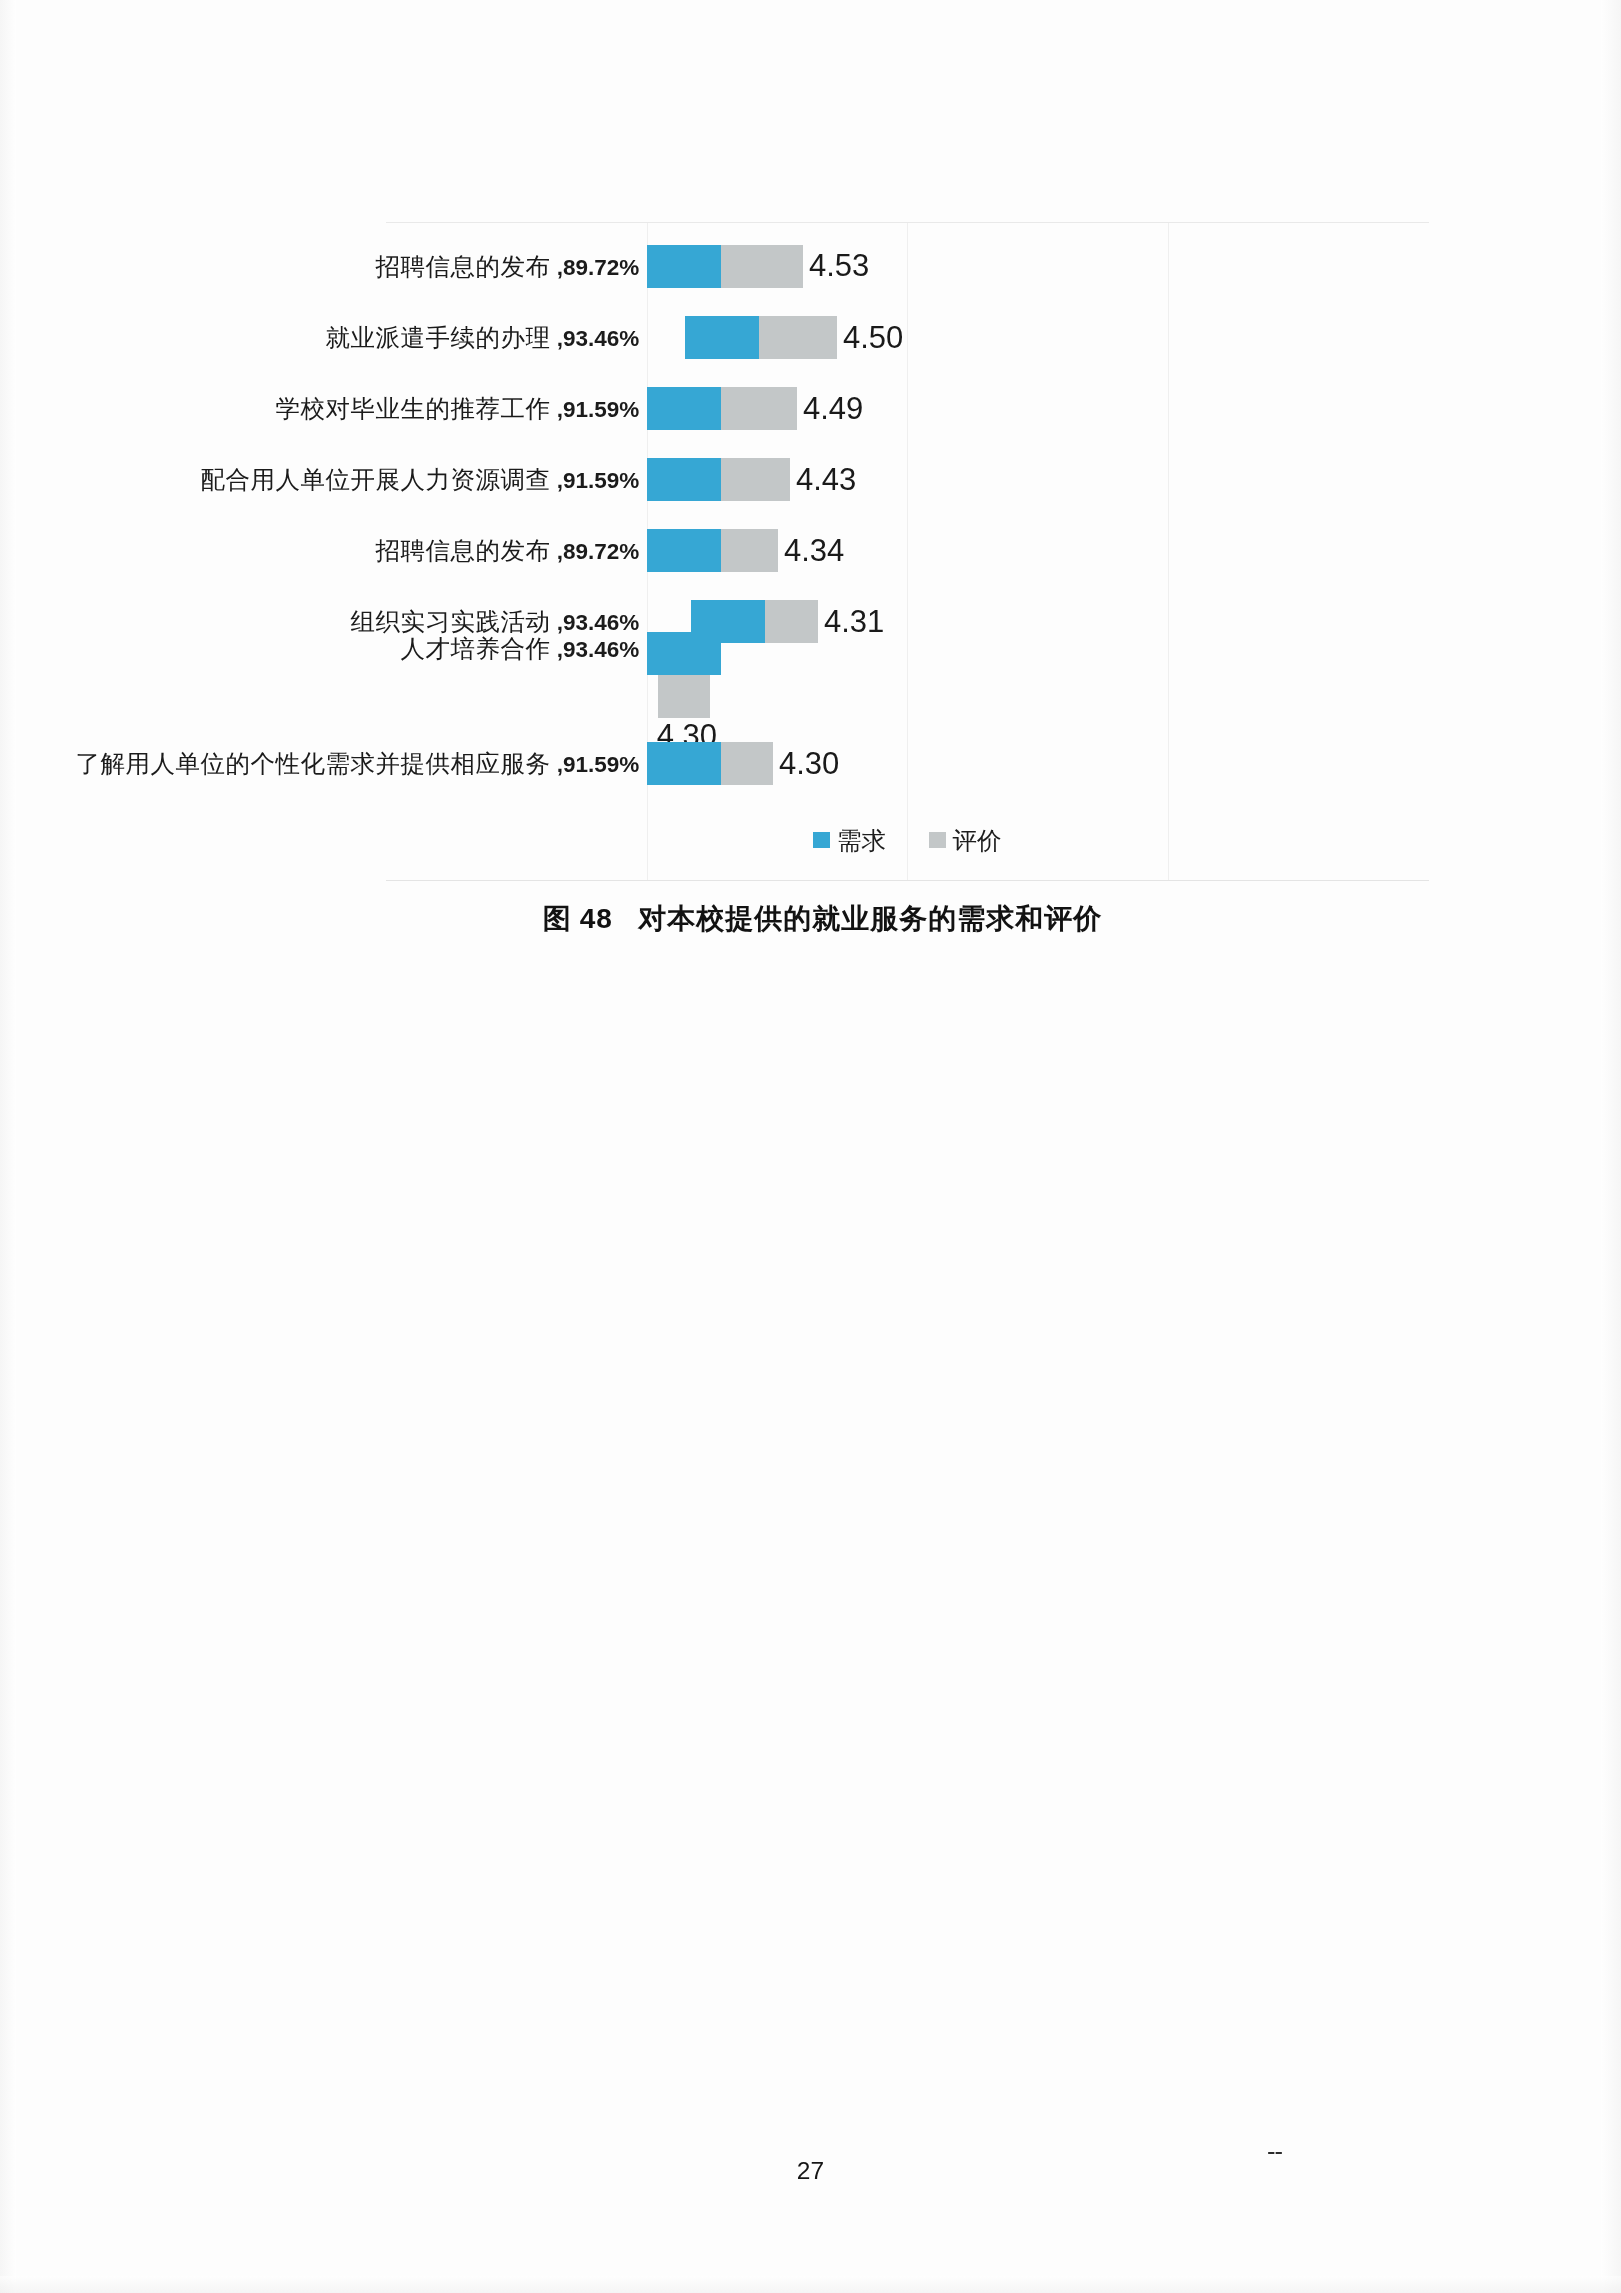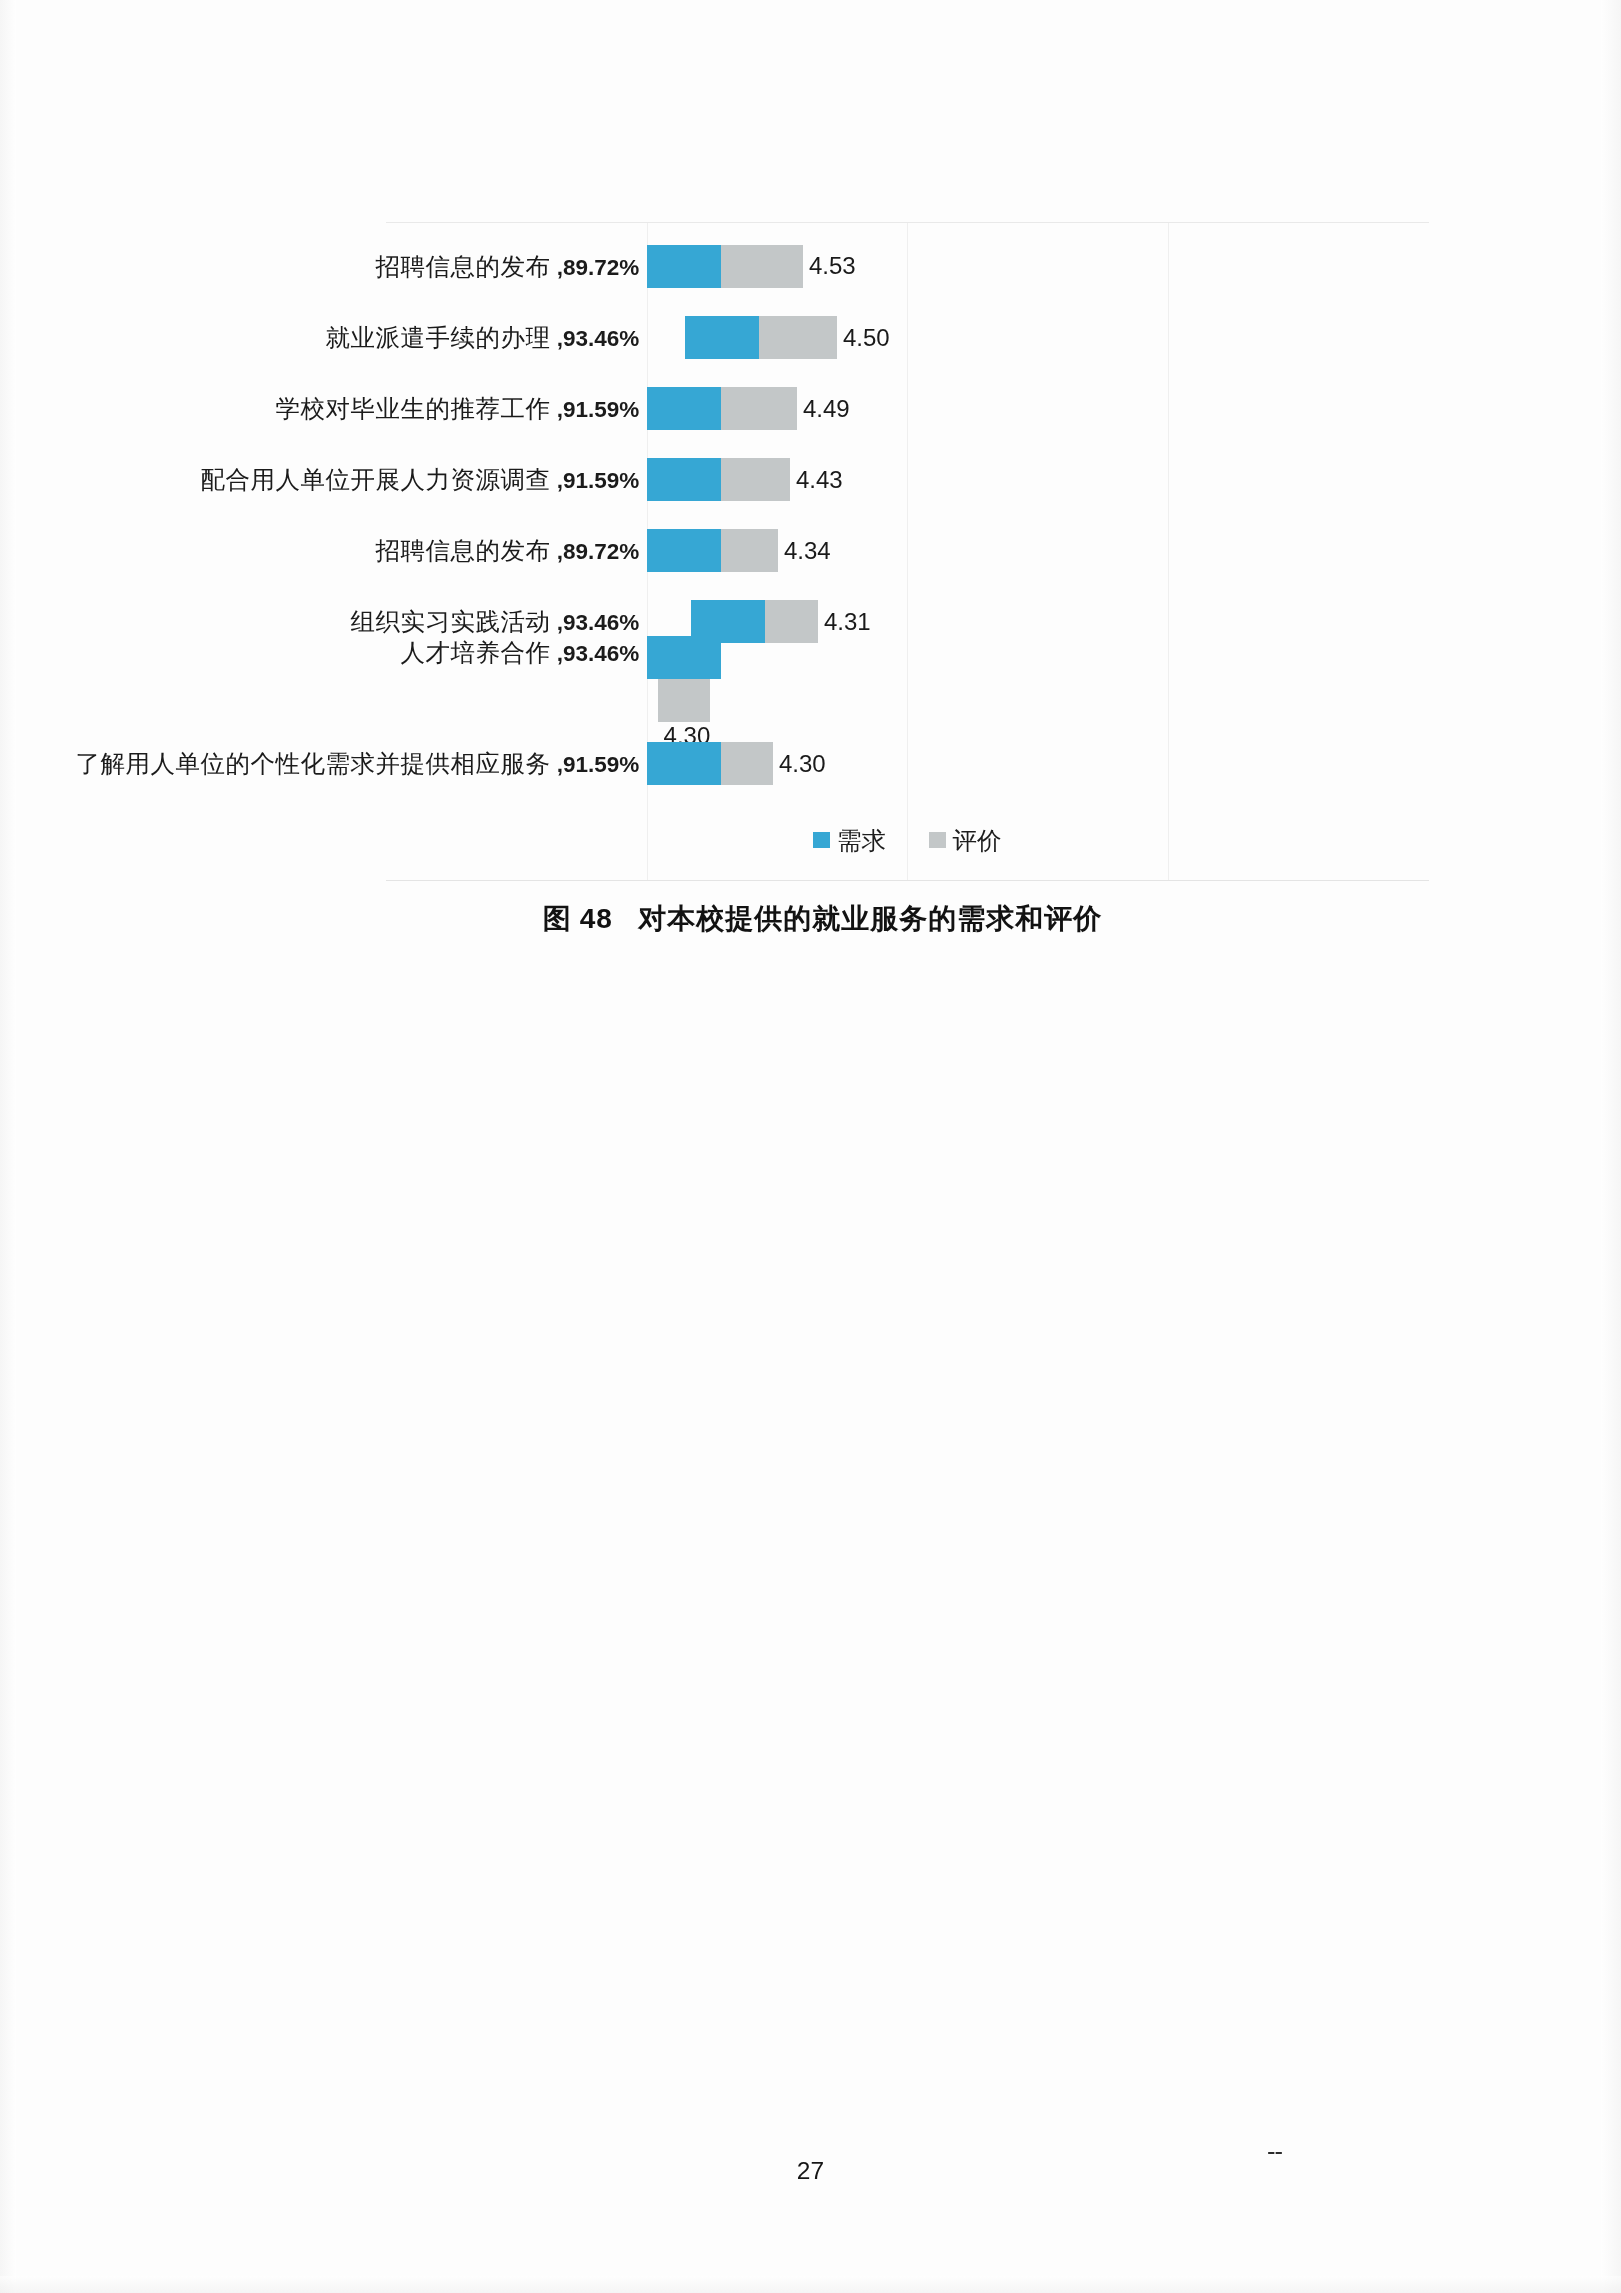--- a/index.html
+++ b/index.html
@@ -101,21 +101,21 @@
     flex: 0 0 auto;
   }
   .bar-demand {
     background: #36a7d4;
   }
   .bar-rating {
     background: #c3c7c8;
   }
   .val-label {
     font-family: "Liberation Sans", "DejaVu Sans", sans-serif;
-    font-size: 24px;
+    font-size: 31px;
     color: #1a1a1a;
     margin-left: 5.9px;
     white-space: nowrap;
   }
 
   
   .legend {
     position: absolute;
     left: 0;
     right: 0;

